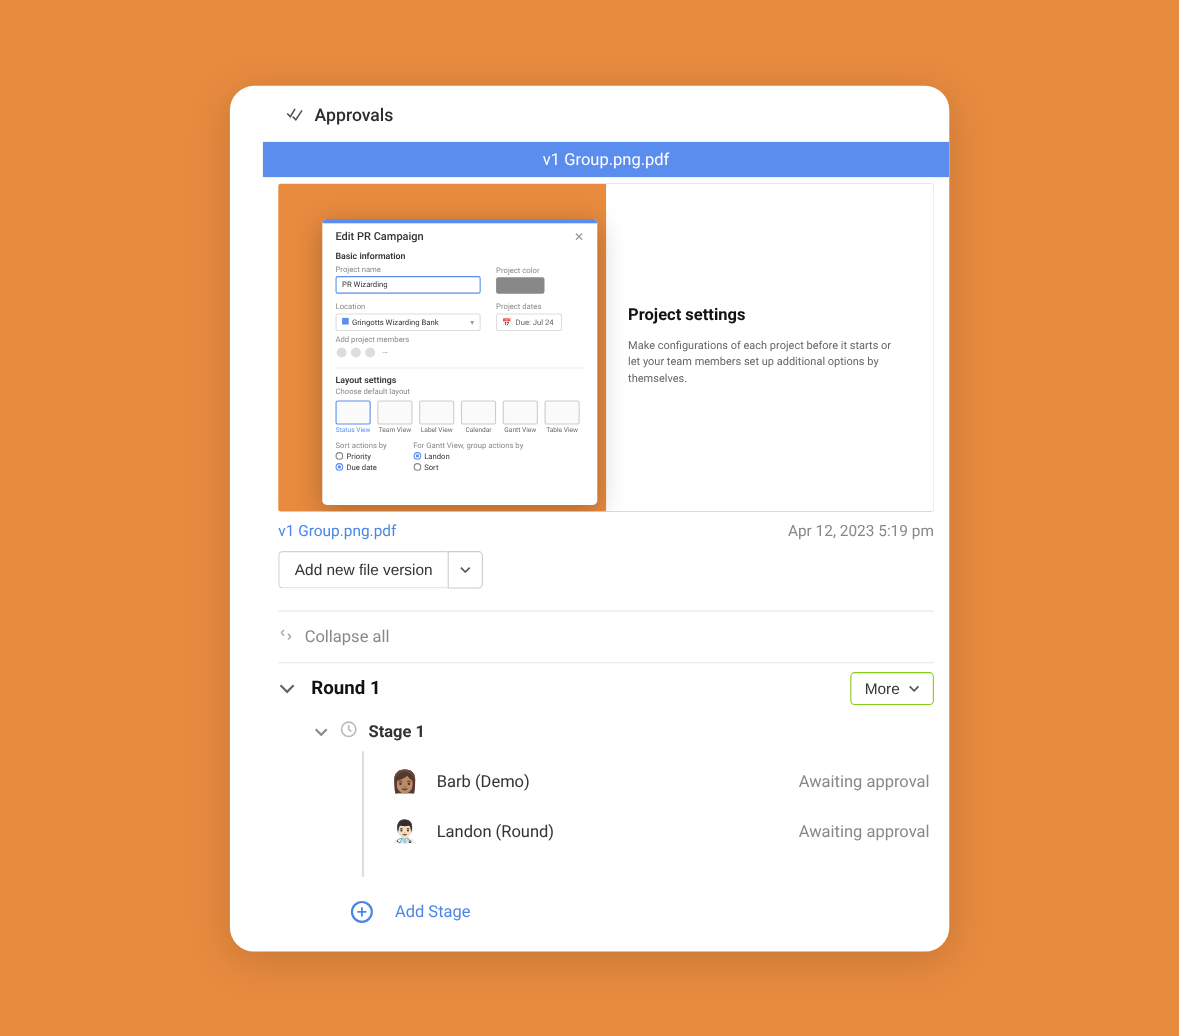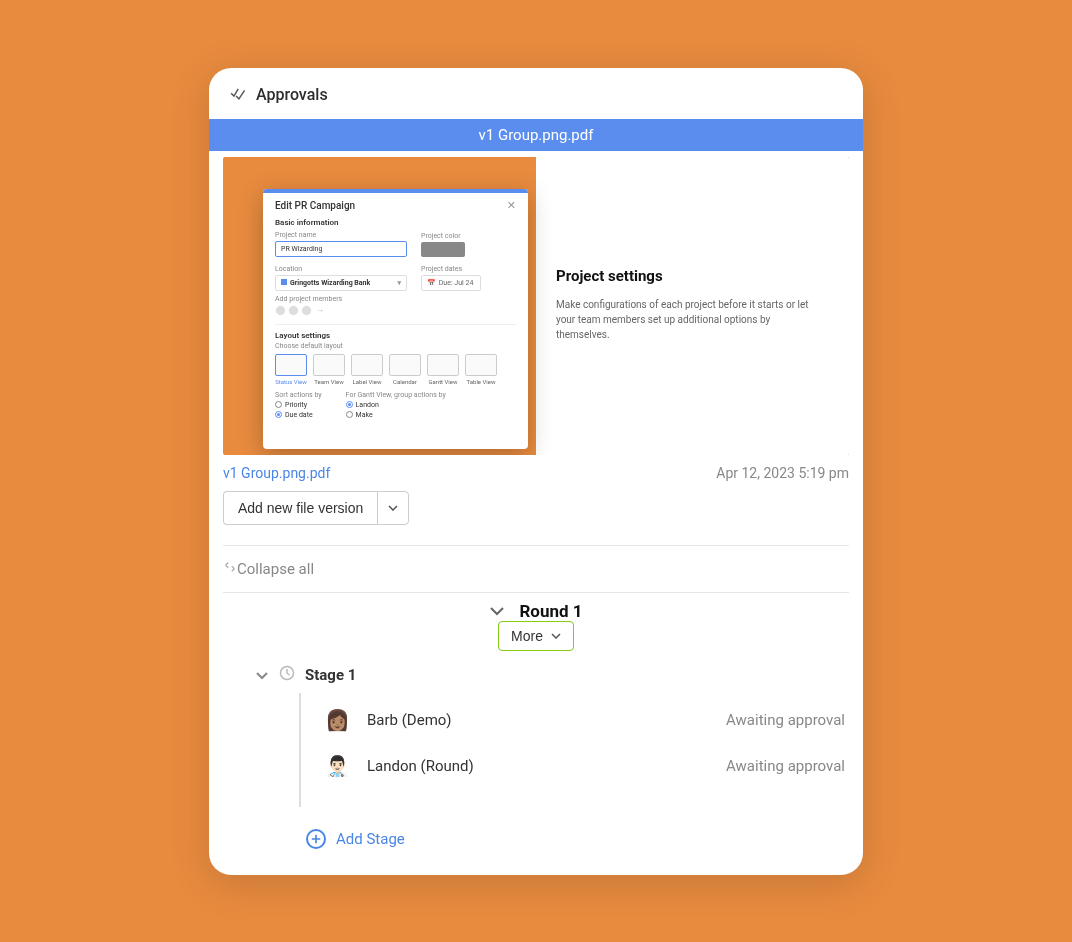--- a/index.html
+++ b/index.html
@@ -11,20 +11,21 @@
     display: flex;
     align-items: center;
     justify-content: center;
   }
   .panel {
     width: 654px;
     background: #fff;
     border-radius: 22px;
     box-shadow: 0 8px 40px rgba(0,0,0,0.15);
     overflow: hidden;
+    padding-left: 30px;
   }
   .panel-header {
     padding: 16px 20px 14px 20px;
     display: flex;
     align-items: center;
     gap: 10px;
     color: #2d2d2d;
   }
   .panel-header .title {
     font-size: 16px;
@@ -80,21 +81,21 @@
   .dlg-label { color: #888; font-size: 7px; margin-bottom: 2px; display:block;}
   .dlg-input {
     border: 1px solid #5b8def; border-radius: 2px; padding: 3px 5px;
     font-size: 7px; width: 132px; background:#fff;
   }
   .dlg-swatch {
     width: 44px; height: 15px; background: #888; border-radius: 2px;
   }
   .dlg-select {
     border: 1px solid #ddd; border-radius: 2px; padding: 3px 5px;
-    font-size: 7px; width: 132px; display:flex; align-items:center; justify-content:space-between;font-weight:bold;
+    font-size: 7px; width: 132px; display:flex; align-items:center; justify-content:space-between;
   }
   .dlg-select .sq { width:6px; height:6px; background:#5b8def; display:inline-block; margin-right:3px;}
   .dlg-date {
     border: 1px solid #ddd; border-radius: 2px; padding: 3px 5px;
     font-size: 7px; width: 60px; display:flex; align-items:center; gap:3px; color:#666;
   }
   .dlg-members { padding: 2px 12px 4px 12px; }
   .dlg-badges { display:flex; gap:2px; margin-top:2px;}
   .dlg-badge { width:11px; height:11px; border-radius:50%; background:#ddd; border:1px solid #fff;}
   .dlg-divide { border-top:1px solid #eee; margin:4px 12px; }
@@ -136,28 +137,27 @@
   }
   .add-version .btn-caret {
     border: 1px solid #ccc;
     border-radius: 0 4px 4px 0;
     padding: 8px 10px; background:#fff;
     display:flex; align-items:center;
   }
   .add-version .btn-caret svg { width:10px; height:6px; }
   .hr { border-top:1px solid #e6e6e6; margin: 0 14px; }
   .collapse-all {
-    display:flex; align-items:center; 
+    display:flex; align-items:center; gap:10px;
     padding: 14px 14px; color:#888; font-size:15px;
   }
   .collapse-all svg { width:14px; height:14px; }
   .round-row {
     display:flex; align-items:center; justify-content:space-between;
     padding: 8px 14px 4px 14px;
-    flex-direction: column;
   }
   .round-row .left { display:flex; align-items:center; gap:14px; }
   .round-row .left svg { width:16px; height:10px; color:#666;}
   .round-row .name { font-size:17px; font-weight:700; color:#111;}
   .more-btn {
     border:1px solid #84cc16; border-radius:4px;
     padding:6px 12px; font-size:14px; display:flex; align-items:center; gap:8px;
     background:#fff; color:#333;
   }
   .stage-block { padding: 10px 14px 16px 46px; }
@@ -178,23 +178,23 @@
     padding: 8px 4px 8px 22px;
   }
   .approver .who { display:flex; align-items:center; gap:14px; font-size:15px; color:#333;}
   .approver .avatar {
     width:30px; height:30px; border-radius:50%;
     display:flex; align-items:center; justify-content:center;
     font-size:20px;
   }
   .approver .status { color:#888; font-size:15px; }
   .add-stage {
-    display:flex; align-items:center; gap:10px;
+    display:flex; align-items:center; gap:20px;
     padding: 6px 14px 26px 80px;
-    color:#4a86e8; font-size:15px;margin-left:17px;
+    color:#4a86e8; font-size:15px;
   }
   .add-stage .plus {
     width:20px; height:20px; border:2px solid #4a86e8; border-radius:50%;
     display:flex; align-items:center; justify-content:center;
   }
 </style>
 </head>
 <body>
 
 <div class="panel">
@@ -299,21 +299,21 @@
                 </div>
             </div>
             <div class="dlg-radio-col">
               <span class="dlg-label">For Gantt View, group actions by</span>
               <div class="r sel">
                   <span class="dot"></span>
                   <span>Landon</span>
                 </div>
               <div class="r">
                   <span class="dot"></span>
-                  <span>Make</span>
+                  <span>Sort</span>
                 </div>
             </div>
           </div>
         </div>
       </div>
 
       <div class="preview-right">
         <h3>Project settings</h3>
         <p>Make configurations of each project before it starts or let your team members set up additional options by themselves.</p>
       </div>

